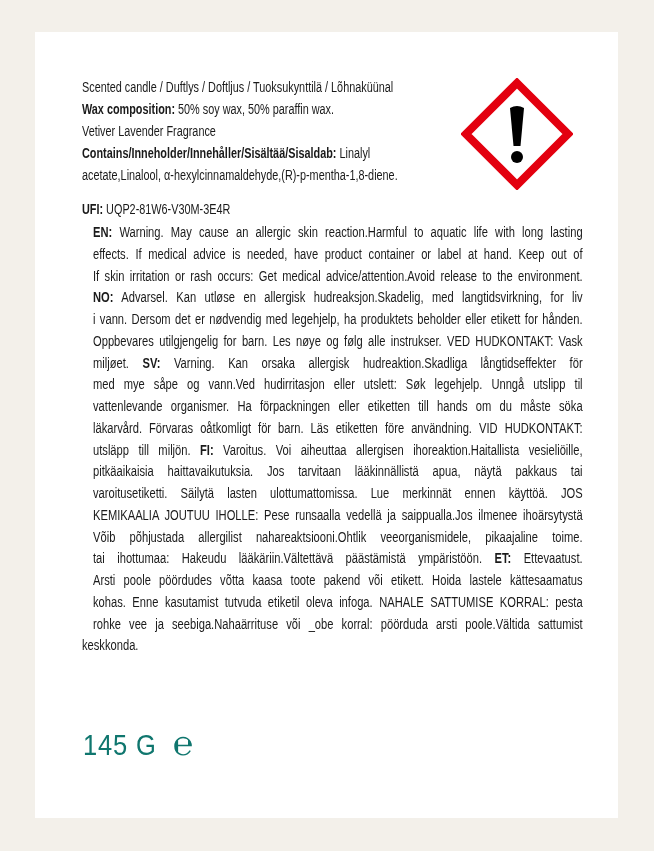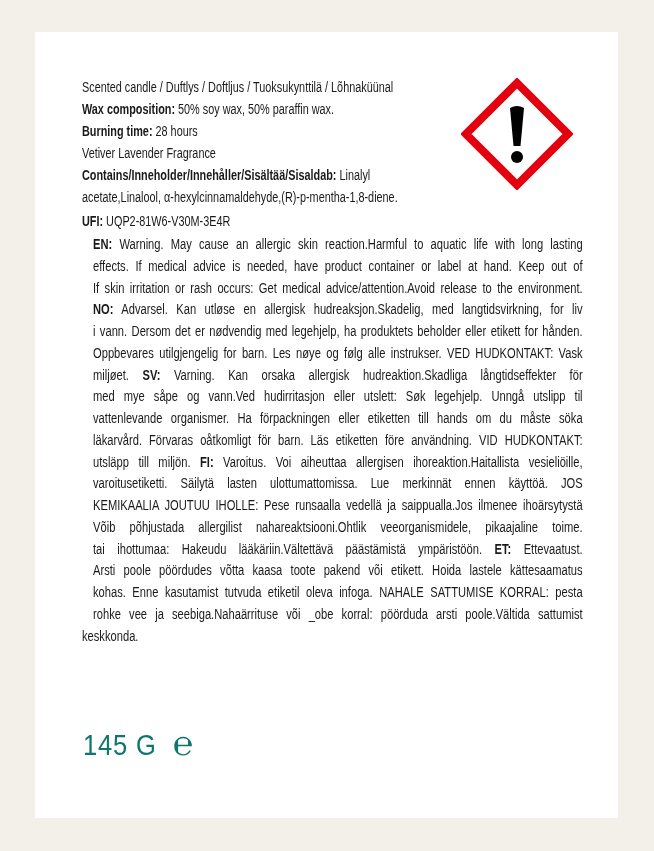--- a/index.html
+++ b/index.html
@@ -103,47 +103,45 @@
 </svg>
 
 <div class="content">
   <div class="line header-line">
     <span class="inner">Scented candle / Duftlys / Doftljus / Tuoksukynttilä /  Lõhnaküünal</span>
   </div>
   <div class="line header-line">
     <span class="inner"><span class="b">Wax composition:</span><span> 50% soy wax, 50% paraffin wax.</span></span>
   </div>
   <div class="line header-line">
-    <span class="inner"><span class="b">Burning time:</span><span> 28 hours</span></span>
-  </div>
-  <div class="line header-line">
     <span class="inner">Vetiver Lavender Fragrance</span>
   </div>
   <div class="line header-line">
     <span class="inner"><span class="b">Contains/Inneholder/Innehåller/Sisältää/Sisaldab:</span><span> Linalyl</span></span>
   </div>
   <div class="line header-line">
     <span class="inner">acetate,Linalool, α-hexylcinnamaldehyde,(R)-p-mentha-1,8-diene.</span>
   </div>
-  <div class="line header-line" style="margin-top:2px;text-decoration:underline;">
+  <div class="line header-line" style="margin-top:12px;text-decoration:underline;">
     <span class="inner"><span class="b">UFI:</span><span> UQP2-81W6-V30M-3E4R</span></span>
   </div>
 
   <div class="body-lines">
     <div class="line justify"><span class="inner"><span class="b">EN:</span><span>  Warning.  May cause an allergic skin reaction.Harmful to aquatic life with long lasting</span></span></div>
     <div class="line justify"><span class="inner">effects. If medical advice is needed, have product container or label at hand. Keep out of</span></div>
     <div class="line justify"><span class="inner">If skin irritation or rash occurs: Get medical advice/attention.Avoid release to the environment.</span></div>
     <div class="line justify"><span class="inner"><span class="b">NO:</span><span>  Advarsel.  Kan utløse en allergisk hudreaksjon.Skadelig, med langtidsvirkning, for liv</span></span></div>
     <div class="line justify"><span class="inner">i vann. Dersom det er nødvendig med legehjelp, ha produktets beholder eller etikett for hånden.</span></div>
     <div class="line justify"><span class="inner">Oppbevares utilgjengelig for barn. Les nøye og følg alle instrukser. VED HUDKONTAKT: Vask</span></div>
     <div class="line justify"><span class="inner"><span>miljøet. </span><span class="b">SV:</span><span>  Varning.  Kan orsaka allergisk hudreaktion.Skadliga långtidseffekter för</span></span></div>
     <div class="line justify"><span class="inner">med mye såpe og vann.Ved hudirritasjon eller utslett: Søk legehjelp. Unngå utslipp til</span></div>
     <div class="line justify"><span class="inner">vattenlevande organismer. Ha förpackningen eller etiketten till hands om du måste söka</span></div>
     <div class="line justify"><span class="inner">läkarvård. Förvaras oåtkomligt för barn. Läs etiketten före användning. VID HUDKONTAKT:</span></div>
     <div class="line justify"><span class="inner"><span>utsläpp till miljön. </span><span class="b">FI:</span><span>  Varoitus.  Voi aiheuttaa allergisen ihoreaktion.Haitallista vesieliöille,</span></span></div>
+    <div class="line justify"><span class="inner">pitkäaikaisia haittavaikutuksia. Jos tarvitaan lääkinnällistä apua, näytä pakkaus tai</span></div>
     <div class="line justify"><span class="inner">varoitusetiketti. Säilytä lasten ulottumattomissa. Lue merkinnät ennen käyttöä. JOS</span></div>
     <div class="line justify"><span class="inner">KEMIKAALIA JOUTUU IHOLLE: Pese runsaalla vedellä ja saippualla.Jos ilmenee ihoärsytystä</span></div>
     <div class="line justify"><span class="inner">Võib põhjustada allergilist nahareaktsiooni.Ohtlik veeorganismidele, pikaajaline toime.</span></div>
     <div class="line justify"><span class="inner"><span>tai ihottumaa: Hakeudu lääkäriin.Vältettävä päästämistä ympäristöön. </span><span class="b">ET:</span><span>  Ettevaatust.</span></span></div>
     <div class="line justify"><span class="inner">Arsti poole pöördudes võtta kaasa toote pakend või etikett. Hoida lastele kättesaamatus</span></div>
     <div class="line justify"><span class="inner">kohas. Enne kasutamist tutvuda etiketil oleva infoga. NAHALE SATTUMISE KORRAL: pesta</span></div>
     <div class="line justify"><span class="inner">rohke vee ja seebiga.Nahaärrituse või _obe korral: pöörduda arsti poole.Vältida sattumist</span></div>
     <div class="line"><span class="inner">keskkonda.</span></div>
   </div>
 </div>

